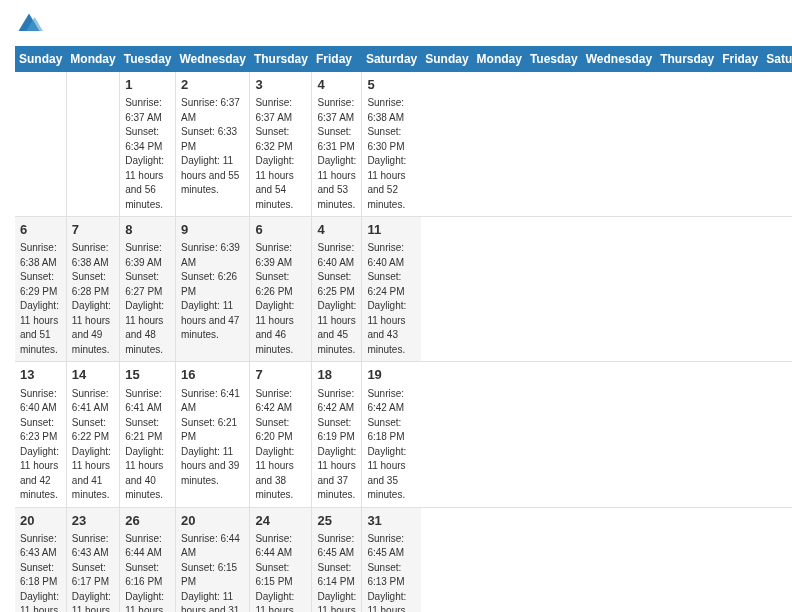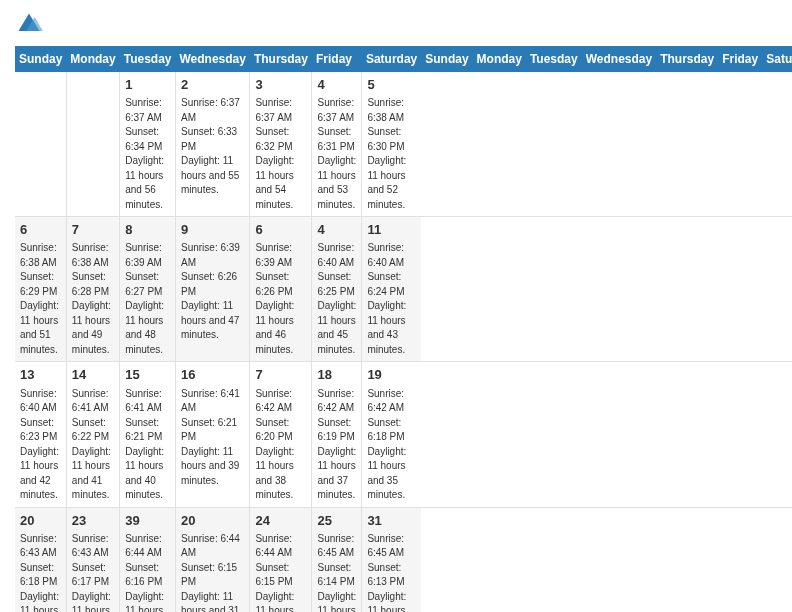--- a/index.html
+++ b/index.html
@@ -259,21 +259,21 @@
 Sunset: 6:18 PM
 Daylight: 11 hours and 34 minutes.</div>
         </td>
         <td>
           <span class="day-num">23</span>
           <div class="day-info" style="white-space: pre-line;">Sunrise: 6:43 AM
 Sunset: 6:17 PM
 Daylight: 11 hours and 33 minutes.</div>
         </td>
         <td>
-          <span class="day-num">39</span>
+          <span class="day-num">26</span>
           <div class="day-info" style="white-space: pre-line;">Sunrise: 6:44 AM
 Sunset: 6:16 PM
 Daylight: 11 hours and 32 minutes.</div>
         </td>
         <td>
           <span class="day-num">20</span>
           <div class="day-info" style="white-space: pre-line;">Sunrise: 6:44 AM
 Sunset: 6:15 PM
 Daylight: 11 hours and 31 minutes.</div>
         </td>

